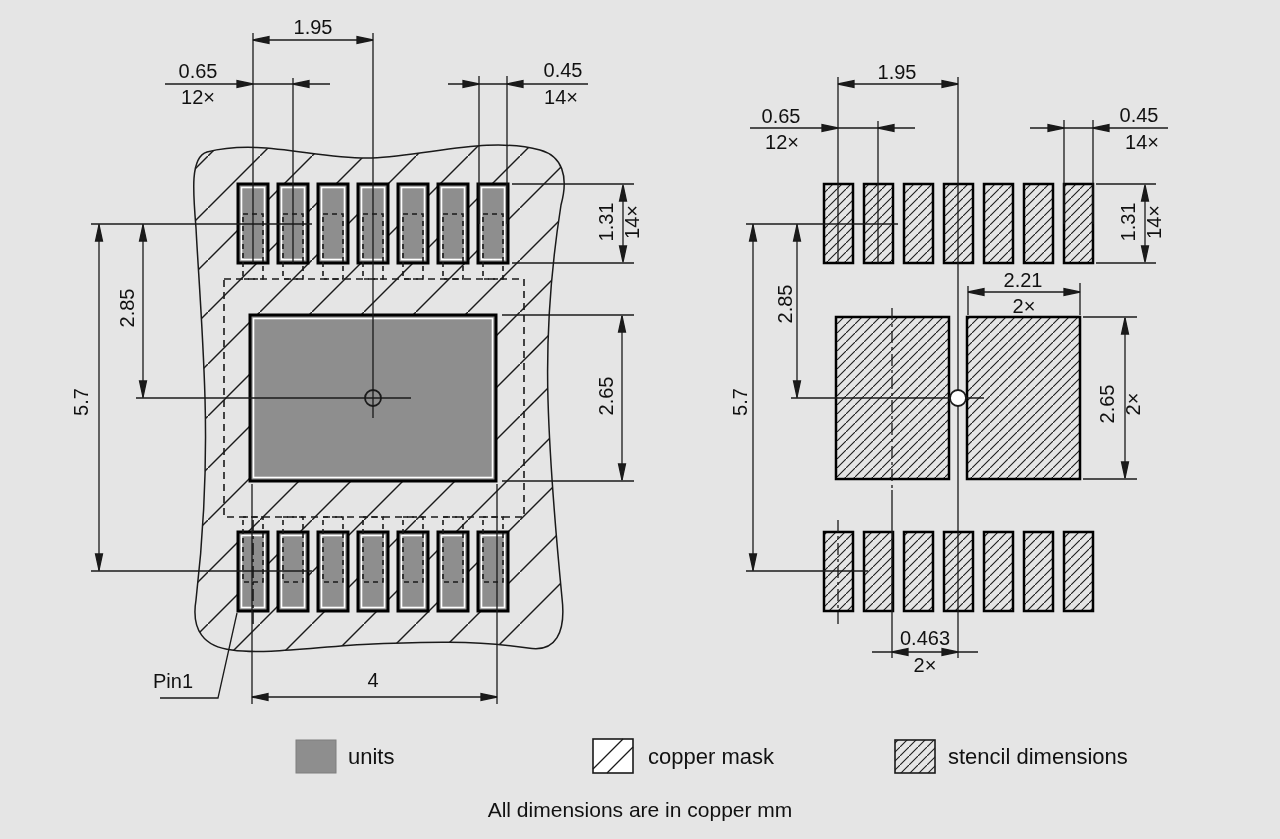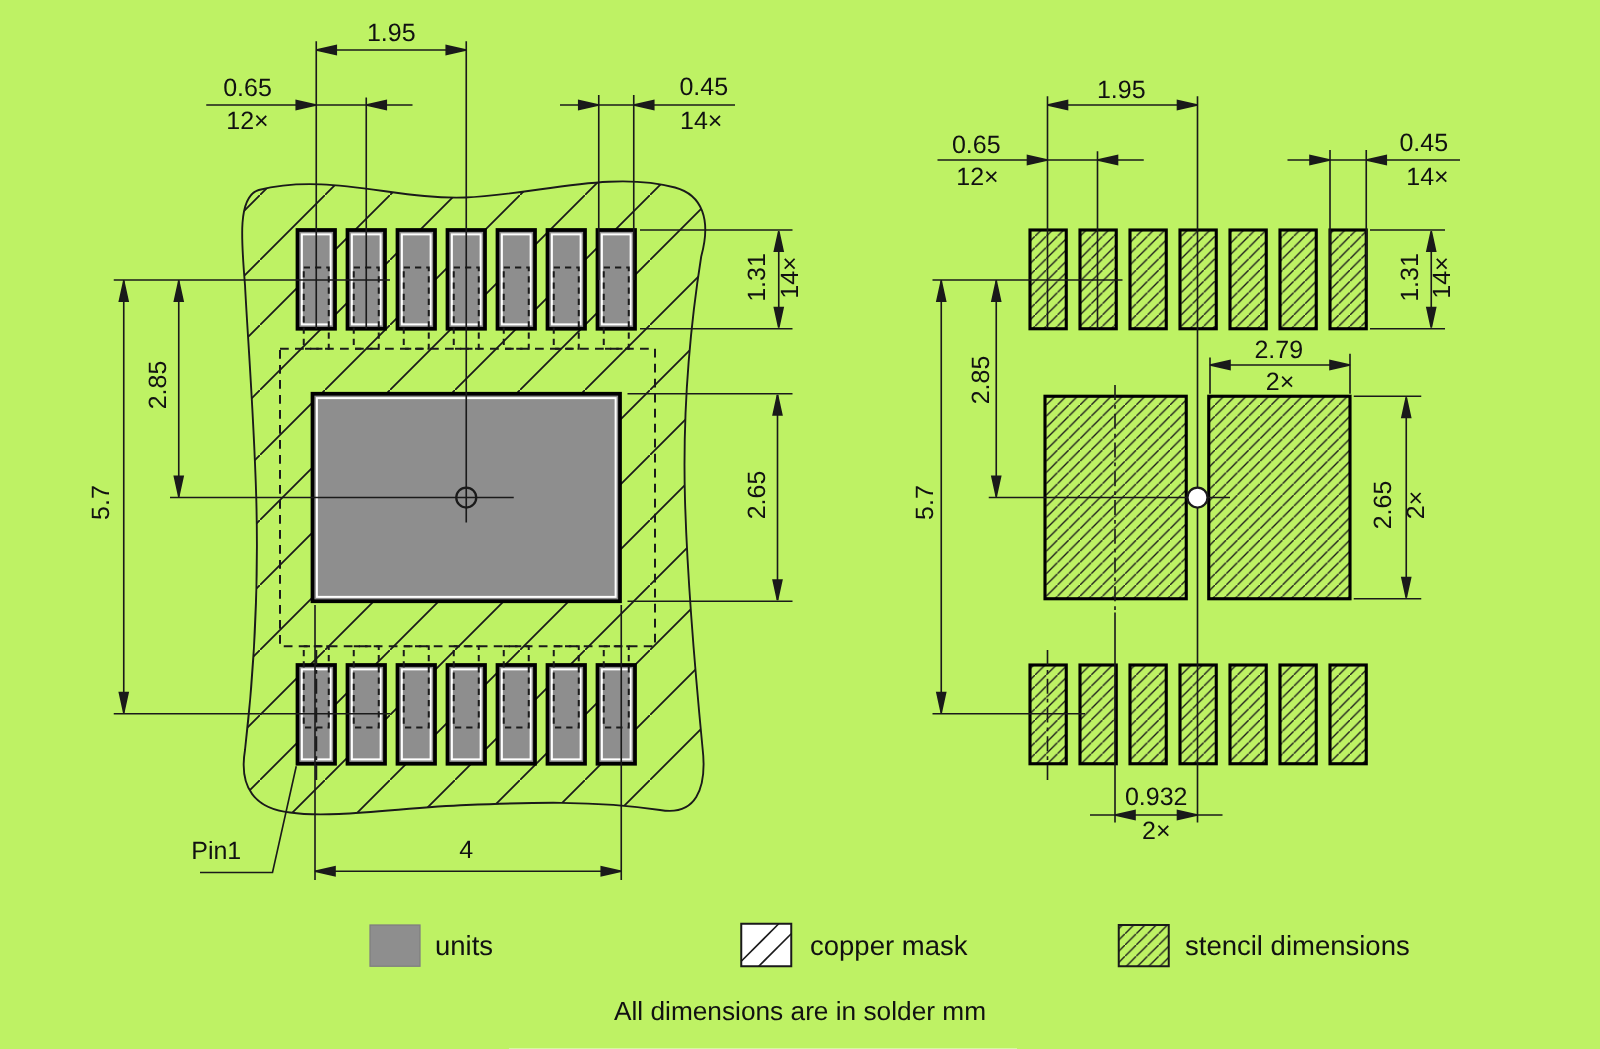--- a/index.html
+++ b/index.html
@@ -1,16 +1,16 @@
 <!DOCTYPE html>
 <html><head>
 <meta charset="utf-8">
 <style>
   html,body{margin:0;padding:0;background:#fff;}
-  #canvas{position:relative;width:1280px;height:839px;background:#bef264;overflow:hidden;
+  #canvas{position:relative;width:1280px;height:839px;background:#e5e5e5;overflow:hidden;
           font-family:"Liberation Sans", sans-serif;color:#111;}
   #linework{position:absolute;left:0;top:0;}
   .dim-label{position:absolute;transform:translate(-50%,-50%);font-size:20px;line-height:1;
              white-space:nowrap;color:#111;}
   .dim-label.rot{transform:translate(-50%,-50%) rotate(-90deg);}
   .legend-label{position:absolute;transform:translate(0,-50%);font-size:22px;line-height:1;white-space:nowrap;color:#111;}
   .footnote{position:absolute;transform:translate(-50%,-50%);font-size:21px;color:#111;white-space:nowrap;}
 </style>
 </head>
 <body>
@@ -275,26 +275,26 @@
 
 <div class="dim-label" style="left:897px;top:72px">1.95</div>
 <div class="dim-label" style="left:781px;top:116px">0.65</div>
 <div class="dim-label" style="left:782px;top:142px">12×</div>
 <div class="dim-label" style="left:1139px;top:115px">0.45</div>
 <div class="dim-label" style="left:1142px;top:142px">14×</div>
 <div class="dim-label rot" style="left:1128px;top:222px">1.31</div>
 <div class="dim-label rot" style="left:1154px;top:222px">14×</div>
 <div class="dim-label rot" style="left:785px;top:304px">2.85</div>
 <div class="dim-label rot" style="left:740px;top:402px">5.7</div>
-<div class="dim-label" style="left:1023px;top:280px">2.79</div>
+<div class="dim-label" style="left:1023px;top:280px">2.21</div>
 <div class="dim-label" style="left:1024px;top:306px">2×</div>
 <div class="dim-label rot" style="left:1107px;top:404px">2.65</div>
 <div class="dim-label rot" style="left:1133px;top:404px">2×</div>
-<div class="dim-label" style="left:925px;top:638px">0.932</div>
+<div class="dim-label" style="left:925px;top:638px">0.463</div>
 <div class="dim-label" style="left:925px;top:665px">2×</div>
 
 <div class="legend-label" style="left:348px;top:757px">units</div>
 <div class="legend-label" style="left:648px;top:757px">copper mask</div>
 <div class="legend-label" style="left:948px;top:757px">stencil dimensions</div>
 
-<div class="footnote" style="left:640px;top:810px">All dimensions are in solder mm</div>
+<div class="footnote" style="left:640px;top:810px">All dimensions are in copper mm</div>
 
 </div>
 
 </body></html>

